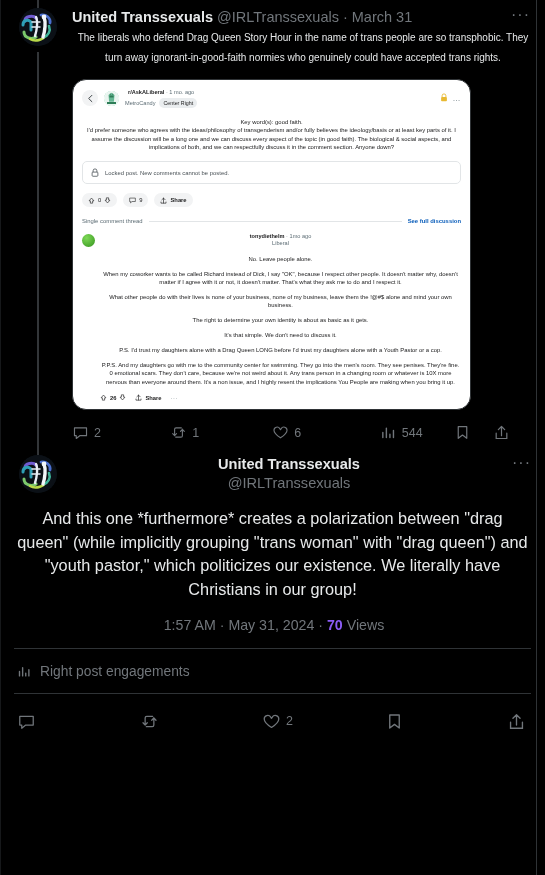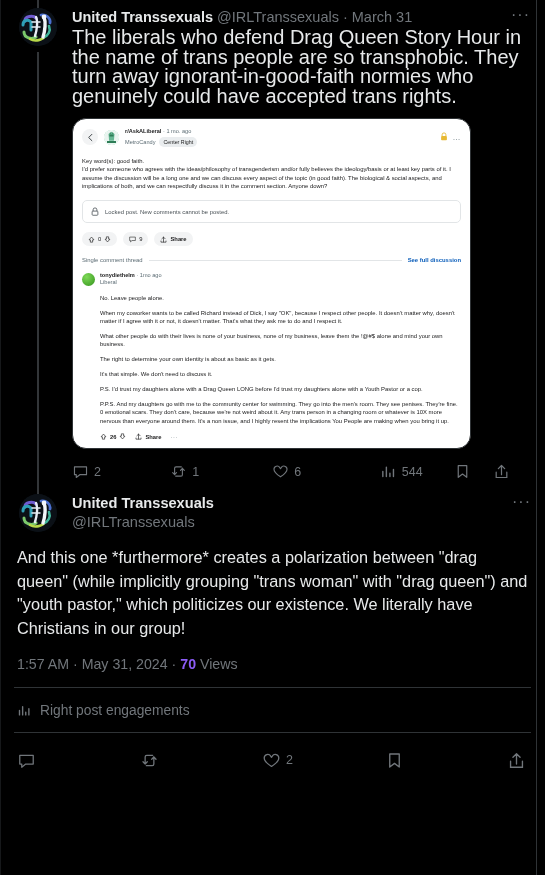--- a/index.html
+++ b/index.html
@@ -10,20 +10,21 @@
     background: #000000;
     font-family: "Liberation Sans", sans-serif;
     overflow: hidden;
   }
   .app {
     position: relative;
     width: 545px;
     height: 875px;
     background: #000000;
     color: #e7e9ea;
+    text-align: center;
   }
   
   .col-border-right {
     position: absolute;
     top: 0; bottom: 0;
     left: 536px;
     width: 1px;
     background: #2f3336;
   }
   .col-border-left {
@@ -105,21 +106,21 @@
   .more-btn {
     margin-left: auto;
     color: #71767b;
     font-size: 16px;
     line-height: 14px;
     letter-spacing: 1px;
     padding: 0 4px;
     flex: 0 0 auto;
   }
   .tweet-text {
-    font-size: 20px;
+    font-size: 10px;
     line-height: 19.5px;
     color: #e7e9ea;
     margin-top: 1px;
     white-space: pre-wrap;
     word-wrap: break-word;
   }
 
   
   .media-card {
     margin-top: 12px;

